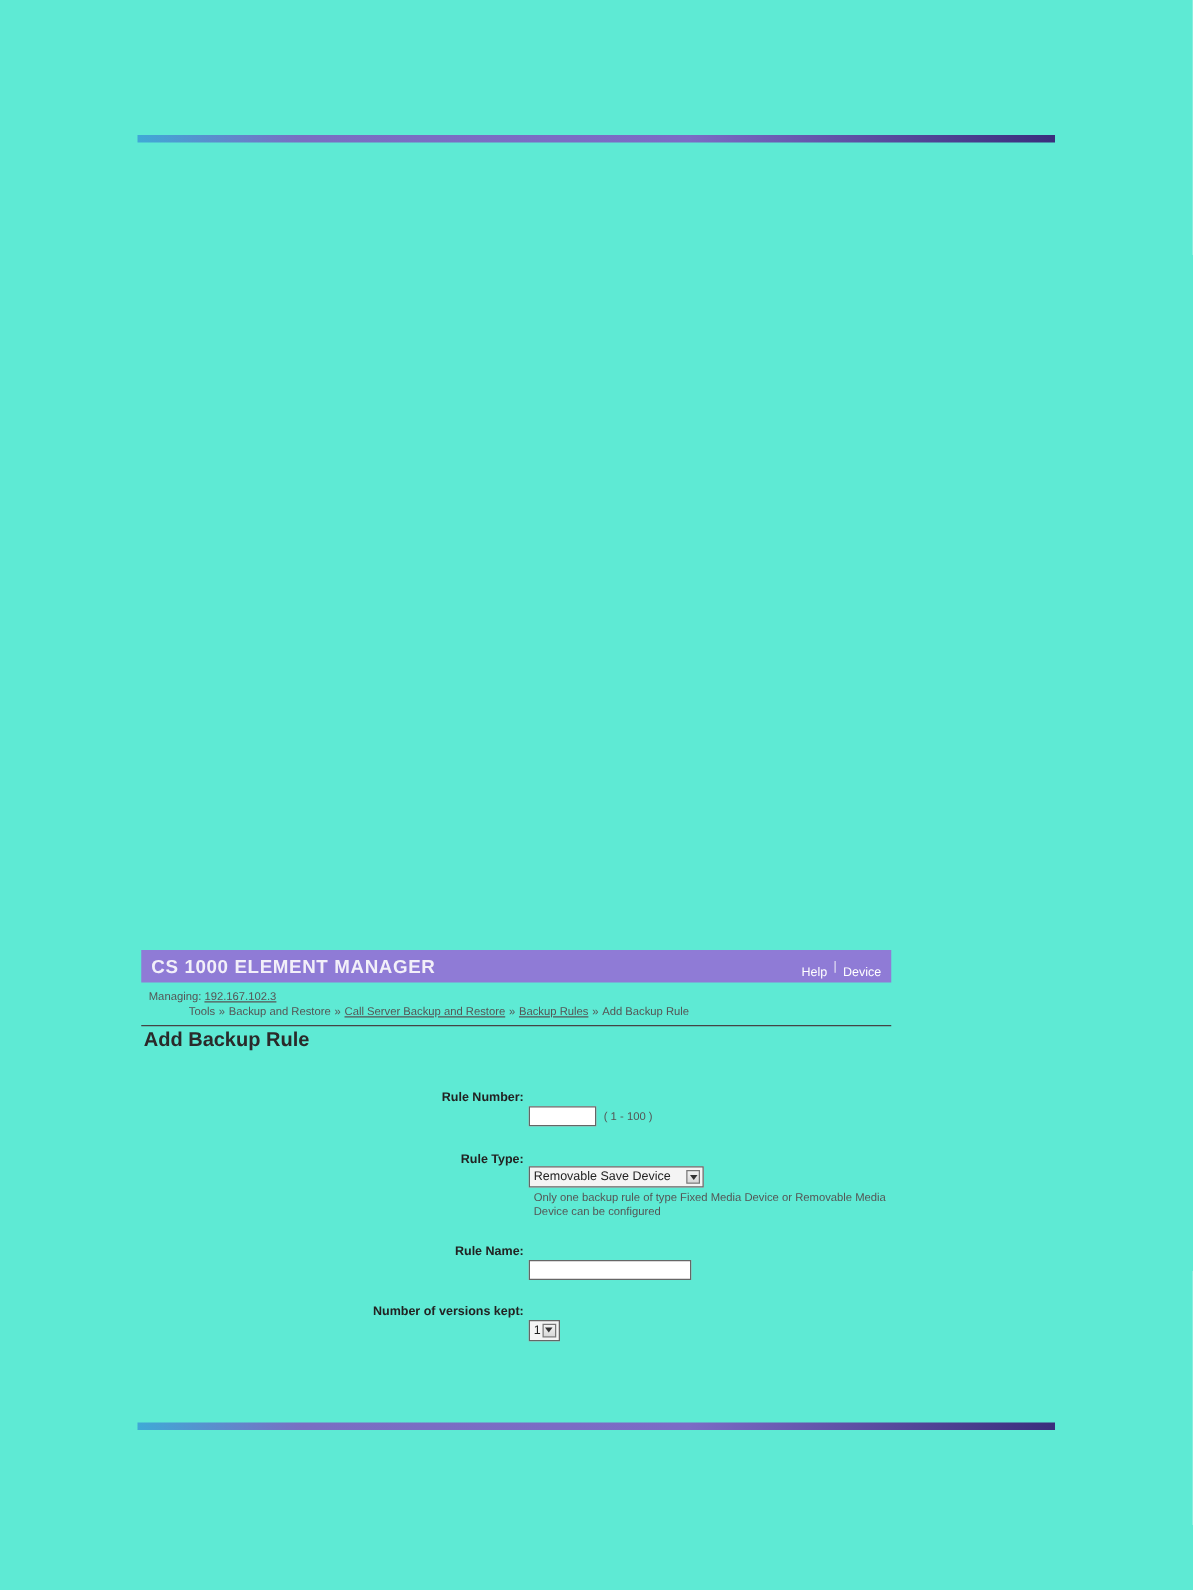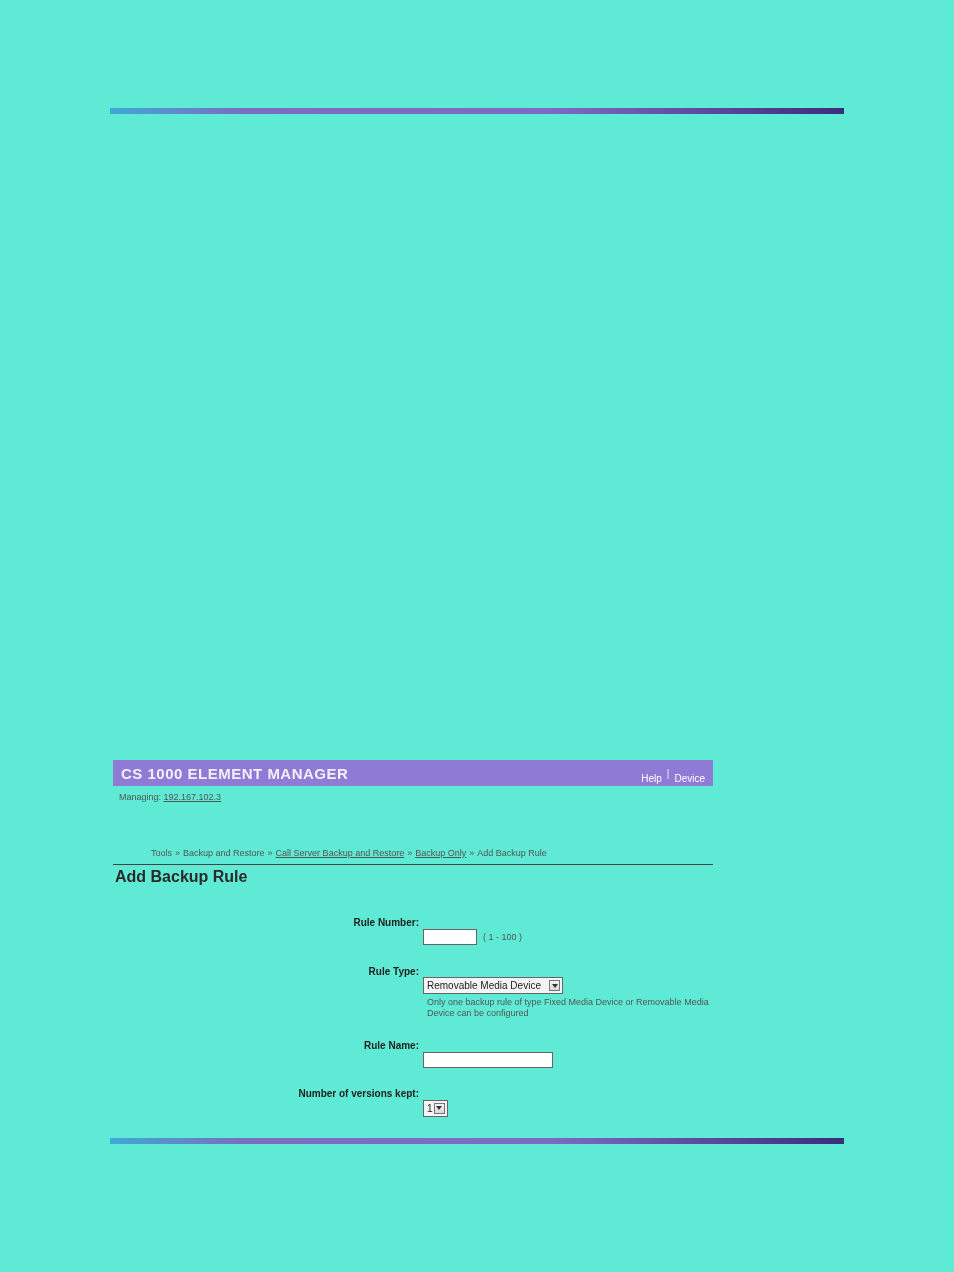--- a/index.html
+++ b/index.html
@@ -66,21 +66,20 @@
   }
   .breadcrumb-area .managing-label { color:#555; }
   .breadcrumb-area .ip-link { color:#555; font-weight:normal; text-decoration: underline; }
   .breadcrumb-row {
     font-size: 9px;
     color: #555;
     padding: 0 6px 6px 38px;
     display: flex;
     flex-wrap: wrap;
     gap: 3px;
-    margin-top: 44px;
   }
   .breadcrumb-row .bc-link { text-decoration: underline; color:#555; cursor:pointer; }
   .breadcrumb-row .bc-plain { color:#555; }
   .section-title-wrap {
     border-top: 1px solid #444;
     margin: 0 0 14px 0;
     padding-top: 3px;
   }
   .section-title {
     font-size: 16px;
@@ -195,21 +194,21 @@
       <a class="ip-link">192.167.102.3</a>
     </div>
 
     <div class="breadcrumb-row">
       <span class="bc-plain">Tools</span>
       <span class="bc-plain">»</span>
       <span class="bc-plain">Backup and Restore</span>
       <span class="bc-plain">»</span>
       <span class="bc-link">Call Server Backup and Restore</span>
       <span class="bc-plain">»</span>
-      <span class="bc-link">Backup Only</span>
+      <span class="bc-link">Backup Rules</span>
       <span class="bc-plain">»</span>
       <span class="bc-plain">Add Backup Rule</span>
     </div>
 
     <div class="section-title-wrap">
       <div class="section-title">Add Backup Rule</div>
     </div>
 
     <div class="form-area">
 
@@ -218,21 +217,21 @@
         <div class="form-control-cell">
           <input class="text-input rn-input" value="" style="">
           <span class="range-text">( 1 - 100 )</span>
         </div>
       </div>
 
       <div class="form-row">
         <div class="form-label">Rule Type:</div>
         <div class="form-control-cell">
           <div class="select-box" style="min-width:140px">
-            <span>Removable Media Device</span>
+            <span>Removable Save Device</span>
             <span class="arrow"></span>
           </div>
         </div>
       </div>
 
       <div class="hint-text">Only one backup rule of type Fixed Media Device or Removable Media Device can be configured</div>
 
       <div class="form-row">
         <div class="form-label">Rule Name:</div>
         <div class="form-control-cell">

